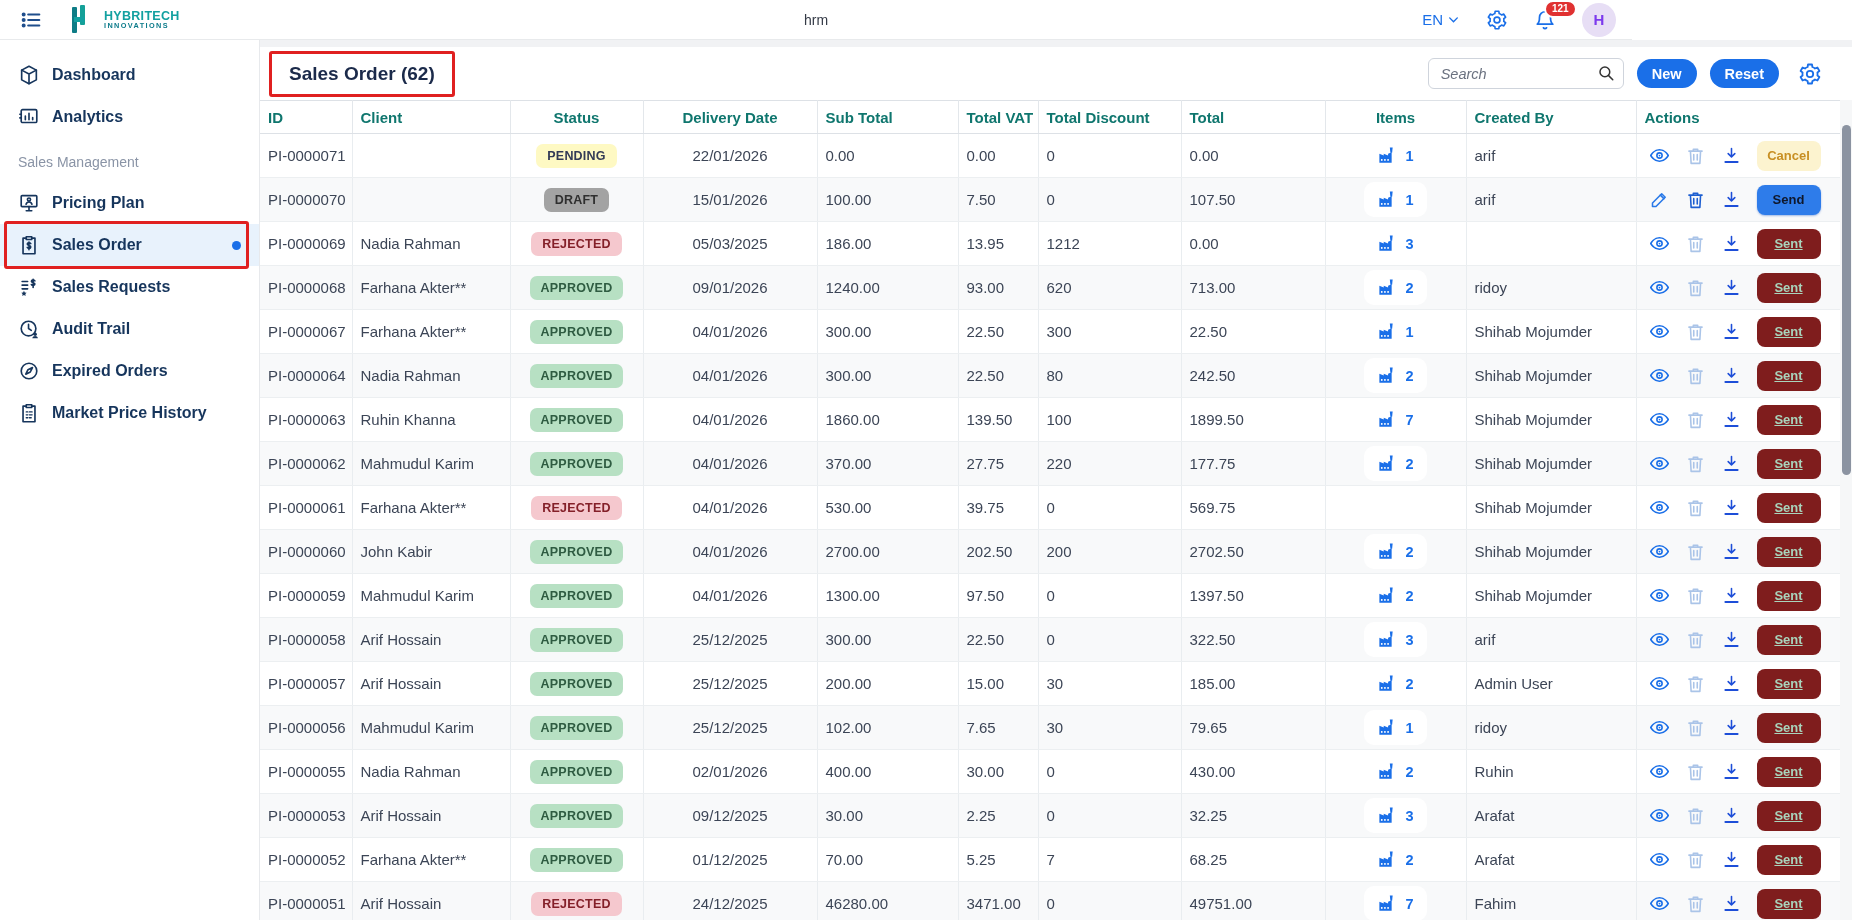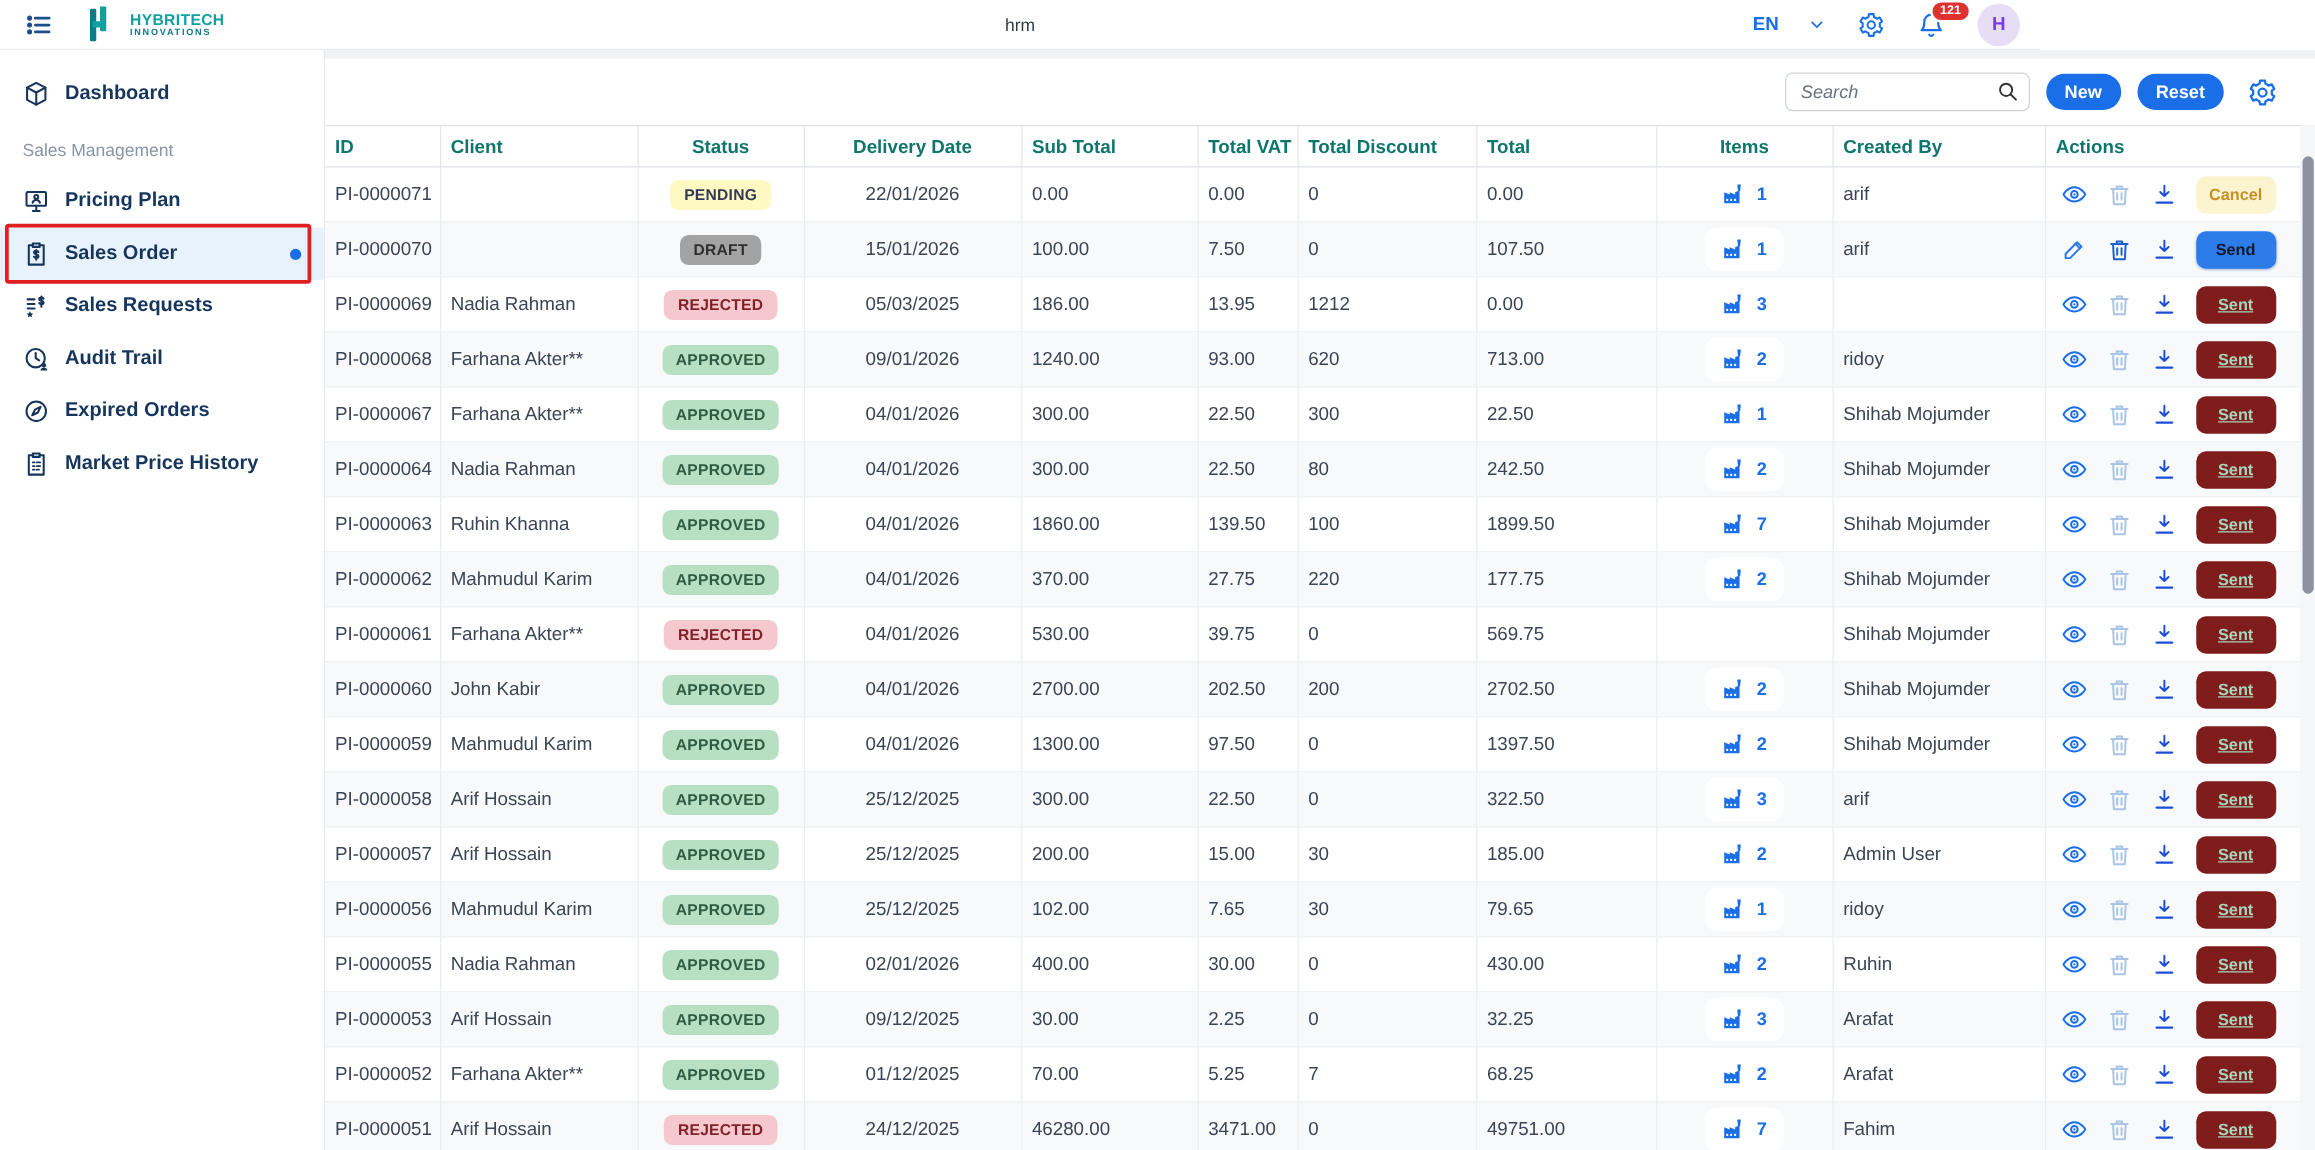--- a/index.html
+++ b/index.html
@@ -11,21 +11,21 @@
   .topbar{position:absolute;left:0;top:0;width:1632px;height:40px;background:#fff;
     border-bottom:1px solid #e8eaec;display:flex;align-items:center;z-index:30;}
   .hamburger{margin-left:20px;width:22px;height:22px;color:#1f4e8c;cursor:pointer;}
   .logo{display:flex;align-items:center;margin-left:26px;gap:6px;}
   .logo-mark{width:30px;height:30px;}
   .logo-text{line-height:1;}
   .logo-line1{font-size:12.5px;font-weight:bold;color:#12a0a0;letter-spacing:.3px;}
   .logo-line2{font-size:7.3px;font-weight:bold;color:#0c7b8a;letter-spacing:1.4px;}
   .app-title{position:absolute;left:50%;transform:translateX(-50%);font-size:14px;color:#343a46;}
   .topbar-right{margin-left:auto;display:flex;align-items:center;gap:26px;margin-right:16px;}
-  .lang{display:flex;align-items:center;gap:24px;color:#1a6fe8;font-weight:bold;font-size:15px;cursor:pointer;}
+  .lang{display:flex;align-items:center;gap:4px;color:#1a6fe8;font-weight:normal;font-size:15px;cursor:pointer;}
   .icon-btn{width:22px;height:22px;color:#1a6fe8;cursor:pointer;position:relative;}
   .bell-wrap{position:relative;}
   .badge{position:absolute;top:-9px;left:10px;background:#e03131;color:#fff;font-size:10px;
     font-weight:bold;border-radius:9px;padding:2px 6px;border:2px solid #fff;line-height:1;}
   .avatar{width:34px;height:34px;border-radius:50%;background:#e7def5;color:#7c3aed;
     display:flex;align-items:center;justify-content:center;font-weight:bold;font-size:15px;cursor:pointer;}
   
   .sidebar{position:absolute;left:0;top:40px;width:260px;height:880px;background:#fff;
     border-right:1px solid #e7e9ec;padding-top:14px;z-index:20;}
   .side-item{display:flex;align-items:center;gap:12px;height:42px;padding:0 18px;
@@ -141,20 +141,28 @@
 </div>
 
 <div class="sidebar" id="sidebar">
     <div class="side-item">
       <svg viewBox="0 0 24 24" fill="none" stroke="currentColor" stroke-width="1.8" stroke-linecap="round" stroke-linejoin="round" class="s-icon">
         <path d="M12 2.5l8 4.2v10.6l-8 4.2-8-4.2V6.7l8-4.2z"></path>
         <path d="M4 6.7l8 4.2 8-4.2M12 10.9v10.6"></path>
       </svg>
       <span>Dashboard</span>
     </div>
+    <div class="side-item">
+      <svg viewBox="0 0 24 24" fill="none" stroke="currentColor" stroke-width="1.8" stroke-linecap="round" stroke-linejoin="round" class="s-icon">
+        <rect x="3.5" y="4" width="17" height="14" rx="1.5"></rect>
+        <path d="M8 15v-4M12 15V8M16 15v-2.5"></path>
+        <path d="M3.5 9H2M3.5 13H2"></path>
+      </svg>
+      <span>Analytics</span>
+    </div>
     <div class="side-section">Sales Management</div>
     <div class="side-item">
       <svg viewBox="0 0 24 24" fill="none" stroke="currentColor" stroke-width="1.8" stroke-linecap="round" stroke-linejoin="round" class="s-icon">
         <rect x="3.5" y="4" width="17" height="12" rx="1"></rect>
         <path d="M9 20.5h6M12 16v4.5"></path>
         <circle cx="12" cy="8.2" r="1.7"></circle>
         <path d="M8.8 13.4c.4-1.7 1.7-2.5 3.2-2.5s2.8.8 3.2 2.5"></path>
       </svg>
       <span>Pricing Plan</span>
     </div>
@@ -198,20 +206,23 @@
         <path d="M15 4.5h3.5v17h-13v-17H9"></path>
         <path d="M9 10.8h1.6M12.4 10.8h3M9 14h1.6M12.4 14h3M9 17.2h1.6M12.4 17.2h2" stroke-width="1.5"></path>
       </svg>
       <span>Market Price History</span>
     </div>
   </div>
 
 <div class="main">
   <div class="main-topgap"></div>
   <div class="toolbar">
+    <div class="title-box anno-title">
+      <span class="page-title">Sales Order (62)</span>
+    </div>
     <div class="toolbar-right">
       <div class="search-wrap">
         <input class="search-input" type="text" placeholder="Search" style="">
         <svg class="search-icon" viewBox="0 0 24 24" fill="none" stroke="currentColor" stroke-width="2" stroke-linecap="round">
           <circle cx="10.5" cy="10.5" r="6.5"></circle>
             <line x1="15.5" y1="15.5" x2="21" y2="21"></line>
         </svg>
       </div>
       <button class="btn-pill">New</button>
       <button class="btn-pill">Reset</button>

